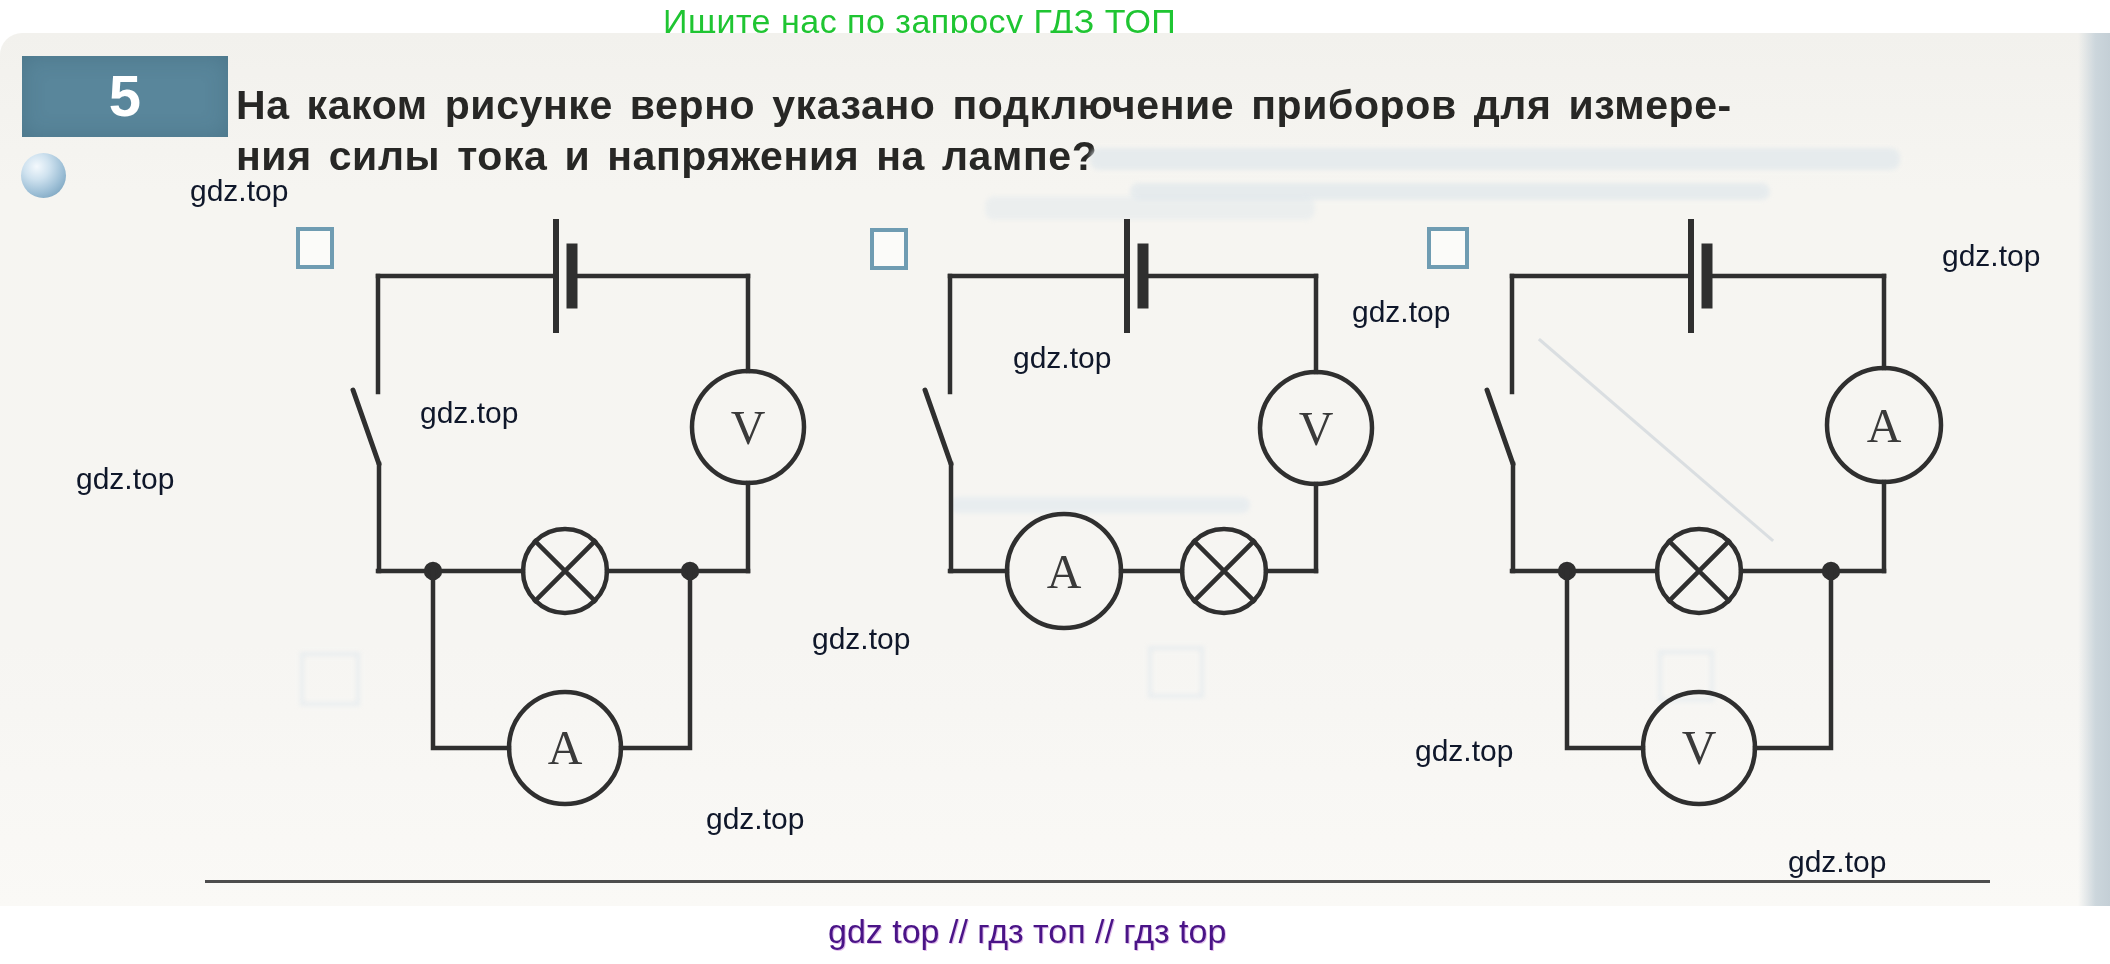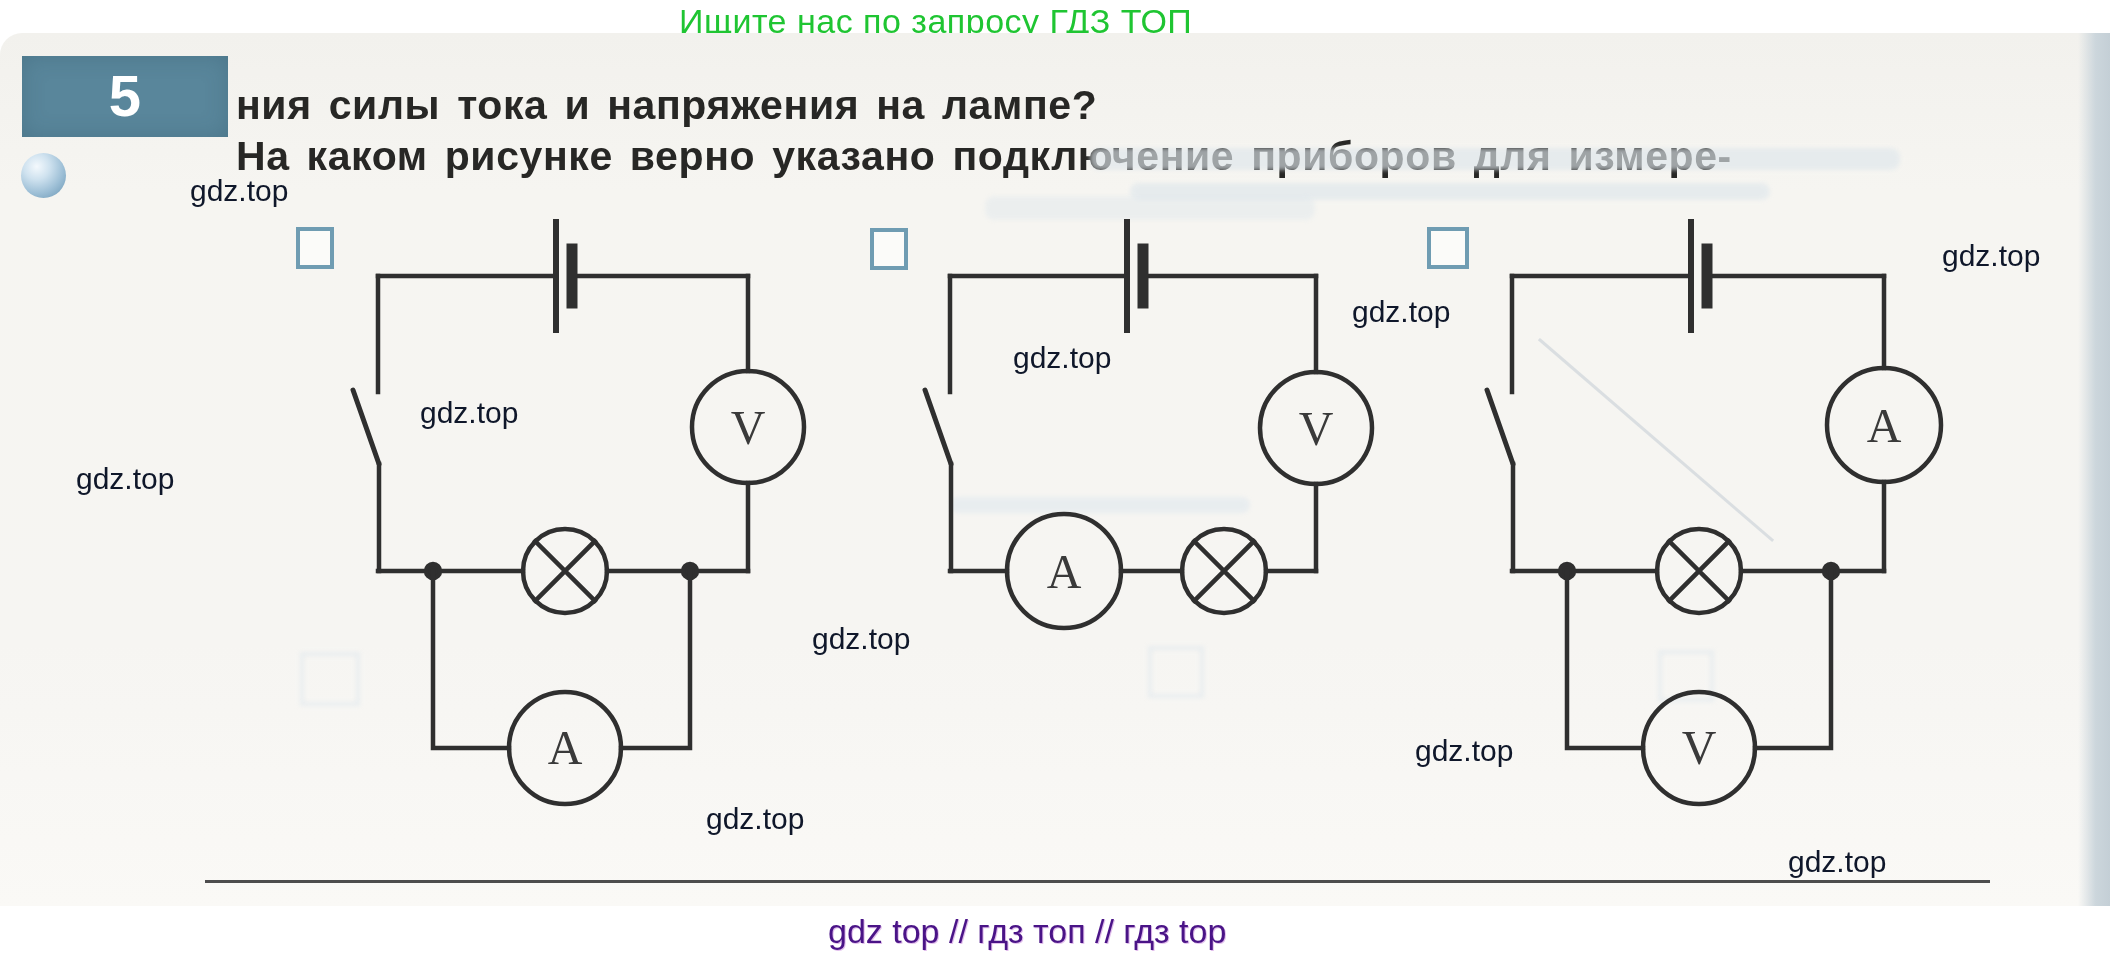--- a/index.html
+++ b/index.html
@@ -2,21 +2,21 @@
 <html><head>
 <meta charset="utf-8">
 <style>
   html,body{margin:0;padding:0;background:#ffffff;}
   #stage{position:relative;width:2110px;height:964px;background:#ffffff;overflow:hidden;
          font-family:"Liberation Sans",sans-serif;}
   
   .promo{position:absolute;left:0;top:0;width:2110px;height:36px;background:#ffffff;}
   .promo span{position:absolute;left:663px;top:2px;font-size:34px;letter-spacing:.5px;
 
-              color:#1fc532;white-space:nowrap;margin-left:16px;}
+              color:#1fc532;white-space:nowrap;}
   
   .page{position:absolute;left:0px;top:33px;width:2110px;height:873px;
         background:linear-gradient(180deg,#f2f1ed 0%,#f6f5f1 18%,#f6f5f2 70%,#faf9f6 100%);
         border-radius:22px 0 0 0;}
   .edgeband{position:absolute;left:2078px;top:33px;width:32px;height:873px;
         background:linear-gradient(to right,rgba(205,215,221,0) 0%,#ccd6dc 55%,#c4cfd6 100%);}
   
   .badge{position:absolute;left:22px;top:56px;width:206px;height:81px;background:#59869b;
          box-shadow:inset 0 0 22px rgba(35,70,88,.25);}
   .badge span{position:absolute;left:0;top:6px;width:206px;text-align:center;
@@ -59,22 +59,22 @@
   <div class="ghost gbox" style="left:300px;top:652px;width:52px;height:46px;"></div>
   <div class="ghost gbox" style="left:1148px;top:646px;width:48px;height:44px;"></div>
   <div class="ghost gbox" style="left:1658px;top:650px;width:48px;height:44px;"></div>
 
   <div class="badge">
     <span>5</span>
   </div>
   <div class="sphere"></div>
 
   <div class="title">
+    <div>На каком рисунке верно указано подключение приборов для измере-</div>
     <div>ния силы тока и напряжения на лампе?</div>
-    <div>На каком рисунке верно указано подключение приборов для измере-</div>
   </div>
 
   <svg class="circuits" width="2110" height="964" viewBox="0 0 2110 964">
     <g stroke="#2f2f2f" stroke-width="4.5" fill="none" stroke-linecap="square">
 
       <line x1="1540" y1="340" x2="1772" y2="540" stroke="rgba(165,180,195,0.35)" stroke-width="3"></line>
 
       <g>
         <path d="M378 276 H556 M572 276 H748"></path>
         <g>

